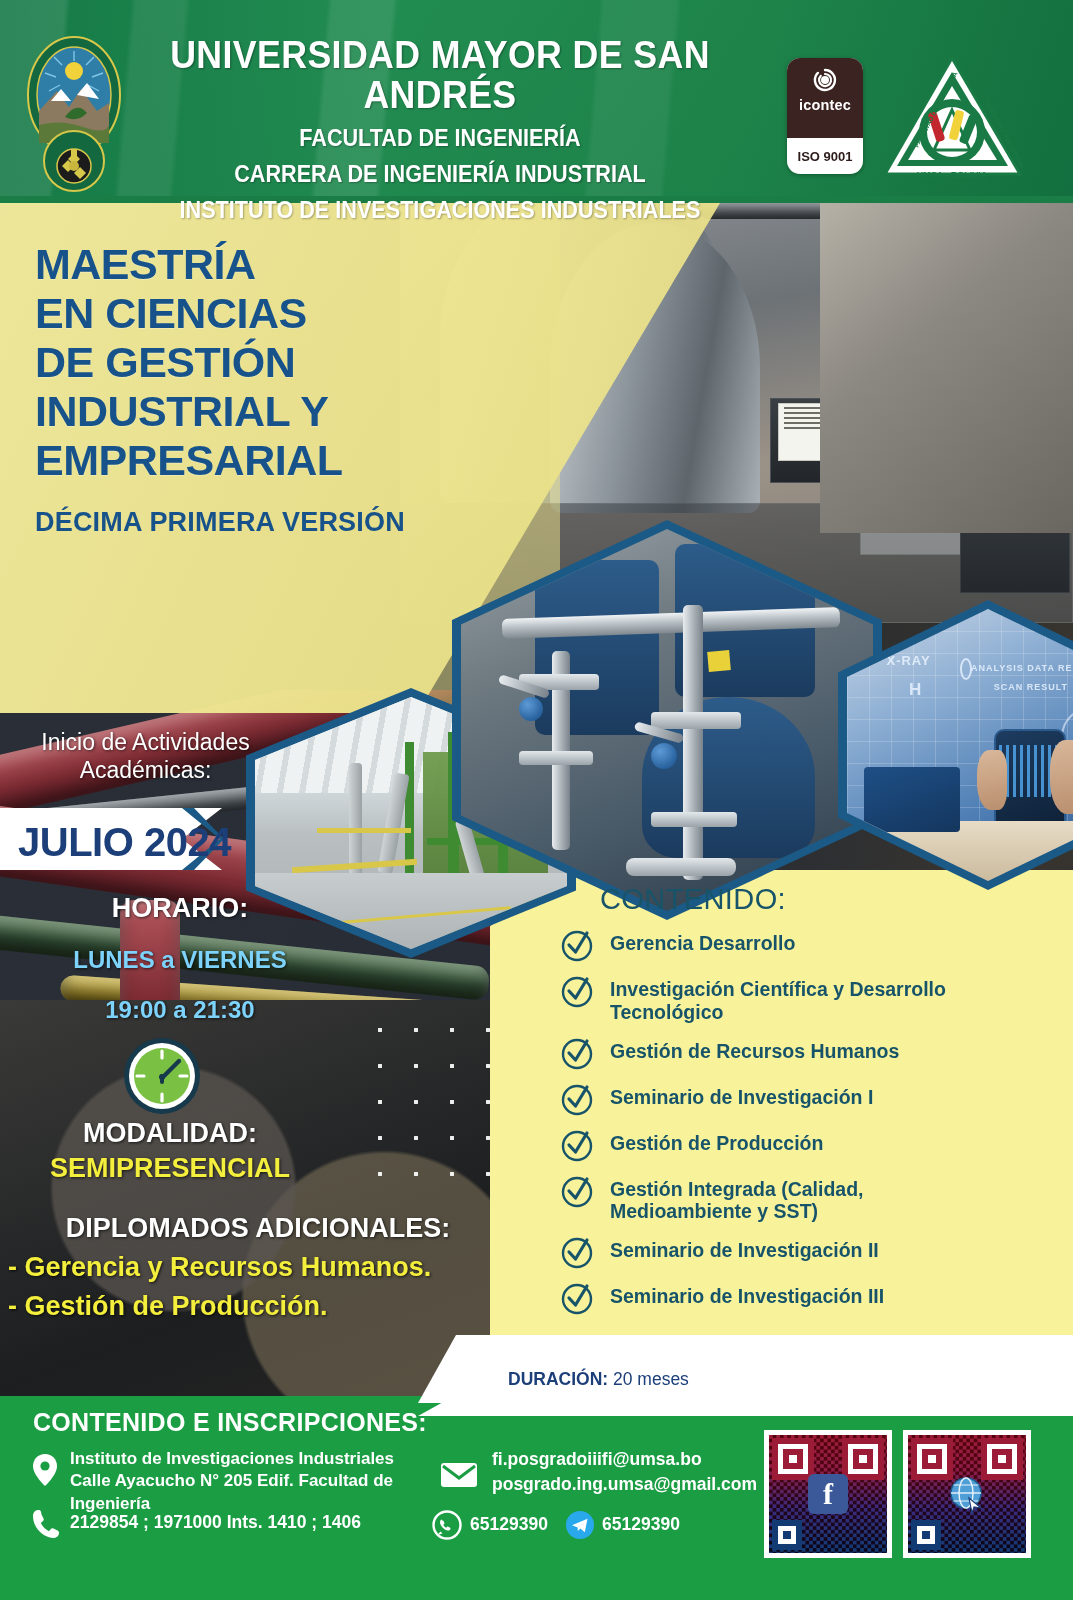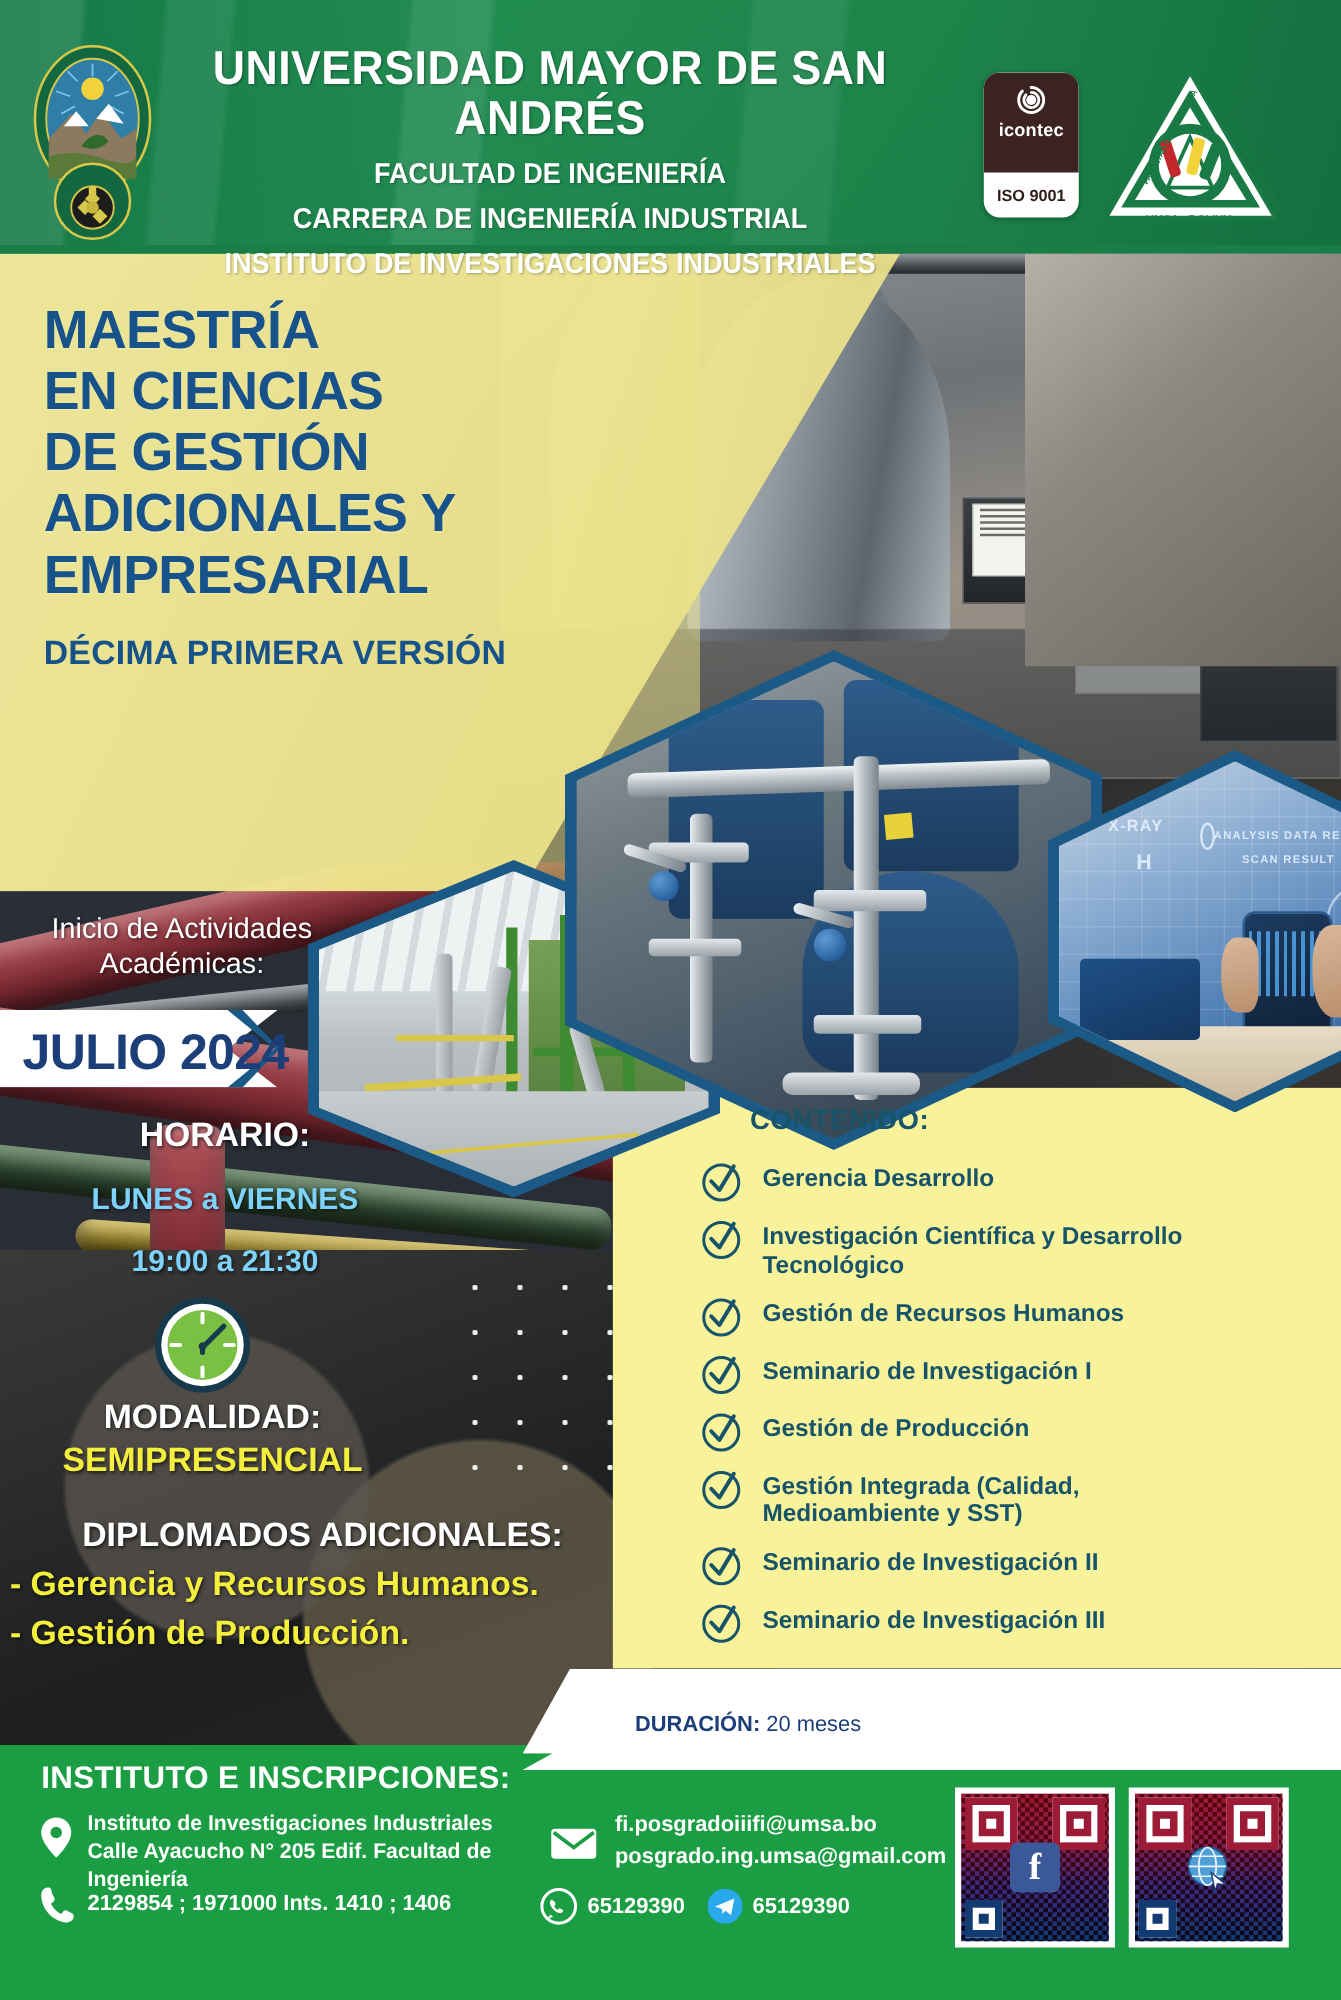--- a/index.html
+++ b/index.html
@@ -172,21 +172,21 @@
   .dipl{position:absolute;left:8px;top:1213px;width:500px;z-index:8;}
   .dipl-h{color:#fff;font-size:27px;font-weight:bold;text-align:center;text-shadow:1px 1px 3px rgba(0,0,0,.7);}
   .dipl-i{color:#f4ee3c;font-size:27px;font-weight:bold;margin-top:8px;text-shadow:1px 1px 3px rgba(0,0,0,.75);}
 
   
   .contenido{
     position:absolute;left:490px;top:870px;width:583px;height:465px;z-index:6;
     background:#f8f29b;
     clip-path:polygon(90px 0, 100% 0, 100% 100%, 0 100%, 0 56px);
   }
-  .cont-title{position:absolute;left:600px;top:883px;z-index:9;color:#17546a;font-size:22px;font-weight:bold;letter-spacing:.4px;}
+  .cont-title{position:absolute;left:600px;top:883px;z-index:9;color:#17546a;font-size:29px;font-weight:normal;letter-spacing:.4px;}
   .cont-list{position:absolute;left:560px;top:928px;width:500px;z-index:9;}
   .cont-item{display:flex;align-items:flex-start;margin-bottom:12px;}
   .chk{flex:0 0 34px;height:34px;margin-right:16px;margin-top:0px;}
   .cont-txt{color:#17546a;font-size:19.5px;font-weight:bold;line-height:1.17;padding-top:4px;}
 
   
   .dur{
     position:absolute;left:418px;top:1335px;width:655px;height:68px;z-index:8;background:#fff;
     clip-path:polygon(38px 0, 100% 0, 100% 100%, 0 100%);
   }
@@ -345,21 +345,21 @@
     </svg>
   </div>
 
   <div class="title-wedge"></div>
   <div class="title-wedge2"></div>
 
   <div class="title-block">
     <div class="title-line">MAESTRÍA</div>
     <div class="title-line">EN CIENCIAS</div>
     <div class="title-line">DE GESTIÓN</div>
-    <div class="title-line">ADICIONALES Y</div>
+    <div class="title-line">INDUSTRIAL Y</div>
     <div class="title-line">EMPRESARIAL</div>
     <div class="subtitle">DÉCIMA PRIMERA VERSIÓN</div>
   </div>
 
   <div class="hex" id="hex-factory">
     <div class="frame"></div>
     <div class="photo">
       <div class="fac-photo"></div>
       <div class="fac-ceil"></div>
       <div class="fac-green"></div>
@@ -548,21 +548,21 @@
   </div>
 
   <div class="dur"></div>
   <div class="dur-l2">
     <b>DURACIÓN:</b><span> 20 meses</span>
   </div>
 
   <div class="footer"></div>
   <div class="footer-cut"></div>
 
-  <div class="inf-title">INSTITUTO E INSCRIPCIONES:</div>
+  <div class="inf-title">CONTENIDO E INSCRIPCIONES:</div>
 
   <div class="loc-icon">
     <svg viewBox="0 0 28 34" width="28" height="34">
       <path d="M14 1 C7 1 2 6.5 2 13 C2 22 14 33 14 33 S26 22 26 13 C26 6.5 21 1 14 1 Z" fill="#fff"></path>
       <circle cx="14" cy="13" r="4.6" fill="#1b9e43"></circle>
     </svg>
   </div>
   <div class="addr">Instituto de Investigaciones Industriales Calle Ayacucho N° 205 Edif. Facultad de Ingeniería</div>
 
   <div class="tel-icon">

